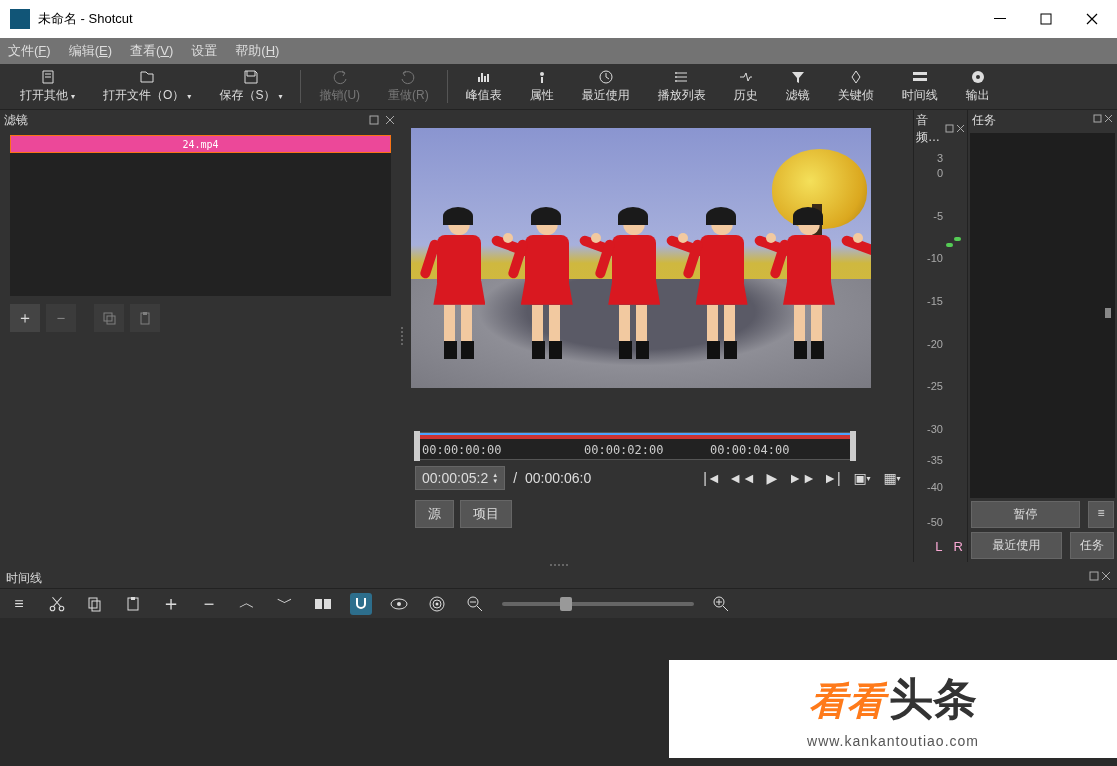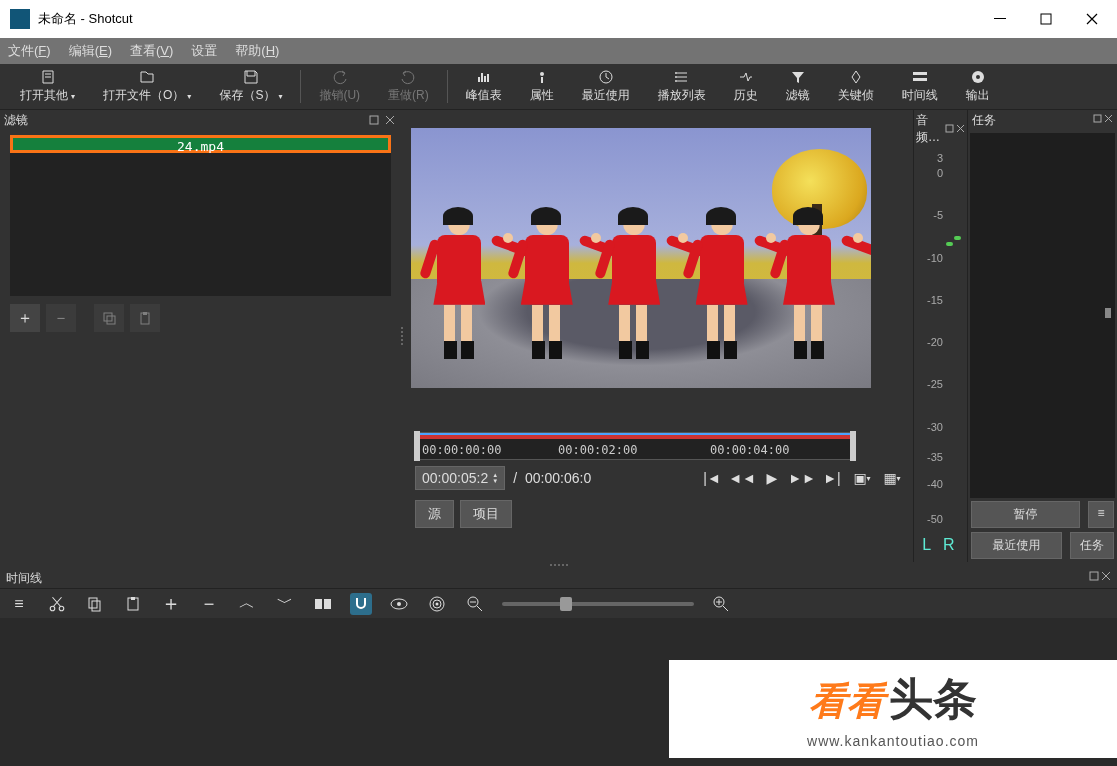--- a/index.html
+++ b/index.html
@@ -15,21 +15,21 @@
 .toolbar .tool { display: flex; flex-direction: column; align-items: center; justify-content: center; padding: 2px 14px; font-size: 12px; gap: 2px; }
 .toolbar .tool.disabled { color: #777; }
 .toolbar .tool svg { width: 16px; height: 16px; flex-shrink: 0; }
 .toolbar .sep { width: 1px; background: #555; margin: 6px 4px; }
 .toolbar .dd::after { content: "▾"; font-size: 8px; margin-left: 3px; }
 .main-row { display: flex; height: 452px; }
 .filters-panel { width: 401px; display: flex; flex-direction: column; background: #323232; }
 .panel-header { height: 20px; display: flex; align-items: center; font-size: 12px; padding: 0 4px; justify-content: space-between; }
 .panel-header .ph-right { display: flex; gap: 2px; }
 .panel-header .ph-btn { width: 14px; height: 14px; display: flex; align-items: center; justify-content: center; }
-.filter-file { margin: 5px 10px 0 10px; height: 18px; background: #15803d; color: #fff; font-family: monospace; font-size: 13px; text-align: center; line-height: 18px; border: 3px solid #f97316; }
+.filter-file { margin: 5px 10px 0 10px; height: 18px; background: #ec4899; color: #fff; font-family: monospace; font-size: 10px; text-align: center; line-height: 18px; border: 1px solid #f97316; }
 .filter-empty { margin: 0 10px; height: 143px; background: #222; }
 .filter-btns { margin: 8px 10px 0 10px; display: flex; gap: 6px; }
 .filter-btns .fb { width: 30px; height: 28px; background: #444; display: flex; align-items: center; justify-content: center; font-size: 16px; }
 .filter-btns .fb.disabled { opacity: 0.5; }
 .center-area { flex: 1; padding: 18px 4px 4px 6px; display: flex; flex-direction: column; position: relative; }
 .center-area .dot-handle { position: absolute; left: 0; top: 0; bottom: 0; width: 6px; display:flex; flex-direction:column; justify-content:center; gap:2px; }
 .center-area .dot-handle span { width:2px; height:2px; background:#666;}
 .preview { width: 460px; height: 260px; margin-left: 4px; position: relative; overflow: hidden; }
 .sky { position:absolute; inset:0; background: linear-gradient(#8a95d0 0%, #a7b0dc 45%, #cfb83f 52%, #d9be3a 100%); }
 .ground { position:absolute; left:0; right:0; bottom:0; height:42%; background: radial-gradient(ellipse at 50% 30%, #5a5a66 0%, #5a5a66 35%, #8e8e96 50%, #7a7a82 100%); }
@@ -56,21 +56,21 @@
 .tc-box { background:#555; padding:3px 6px; display:flex; align-items:center; border:1px solid #666; }
 .tc-box .spin { display:flex; flex-direction:column; font-size:6px; margin-left:4px; line-height:6px; }
 .transport .tbtn { width:18px; height:16px; display:flex; align-items:center; justify-content:center; }
 .transport .tbtns { display:flex; gap:12px; margin-left:auto; margin-right:8px; }
 .src-tabs { margin: 10px 0 0 8px; display: flex; gap: 6px; }
 .src-tabs .stab { background:#555; padding:4px 12px; font-size:13px; border:1px solid #666; }
 .audio-panel { width: 54px; display:flex; flex-direction:column; background:#323232; border-left:1px solid #222;}
 .audio-panel .scale { flex:1; position:relative; font-size:11px; color:#aaa; font-family:sans-serif; }
 .audio-panel .sv { position:absolute; right:24px; }
 .audio-panel .led { position:absolute; right:6px; width:7px; height:4px; background:#5c5; border-radius:2px; }
-.audio-panel .lr { text-align:center; font-size:16px; letter-spacing:4px; color:#5eead4; padding:4px 0 8px; }
+.audio-panel .lr { text-align:right; font-size:13px; letter-spacing:4px; color:#f9a8d4; padding:4px 0 8px; }
 .audio-panel .aheader { font-size:12px; padding:2px 2px; display:flex; justify-content:space-between; align-items:center; }
 .tasks-panel { width: 150px; background:#323232; display:flex; flex-direction:column; border-left:1px solid #222;}
 .tasks-panel .th { font-size:12px; padding:2px 4px; display:flex; justify-content:space-between; }
 .tasks-panel .body { flex:1; background:#1e1e1e; margin:2px 2px 0 2px; position:relative; }
 .tasks-panel .body .vmark { position:absolute; right:4px; top:48%; width:6px; height:10px; background:#888; }
 .tasks-panel .bottom { padding:3px; display:flex; flex-direction:column; gap:4px; }
 .tasks-panel .row { display:flex; gap:8px; }
 .tasks-panel .tbtn { flex:1; background:#555; padding:4px 0; text-align:center; font-size:12px; border:1px solid #666; }
 .tasks-panel .menu-btn { width:26px; flex:0 0 26px; }
 .timeline-section { height:200px; display:flex; flex-direction:column; }
@@ -370,21 +370,21 @@
             </div>
           </div>
         </div>
     </div>
 
     <div class="timeline-ruler">
       <div class="end-marker" style="left:-2px"></div>
       <div class="region"></div>
       <div class="end-marker" style="right:-2px"></div>
       <div class="tick-lbl" style="left:6px">00:00:00:00</div>
-      <div class="tick-lbl" style="left:142px">00:00:02:00</div>
+      <div class="tick-lbl" style="left:168px">00:00:02:00</div>
       <div class="tick-lbl" style="left:294px">00:00:04:00</div>
     </div>
 
     <div class="transport">
       <div class="tc-box">
           <span>00:00:05:2</span>
           <div class="spin">
             <span>▲</span>
             <span>▼</span>
           </div>

